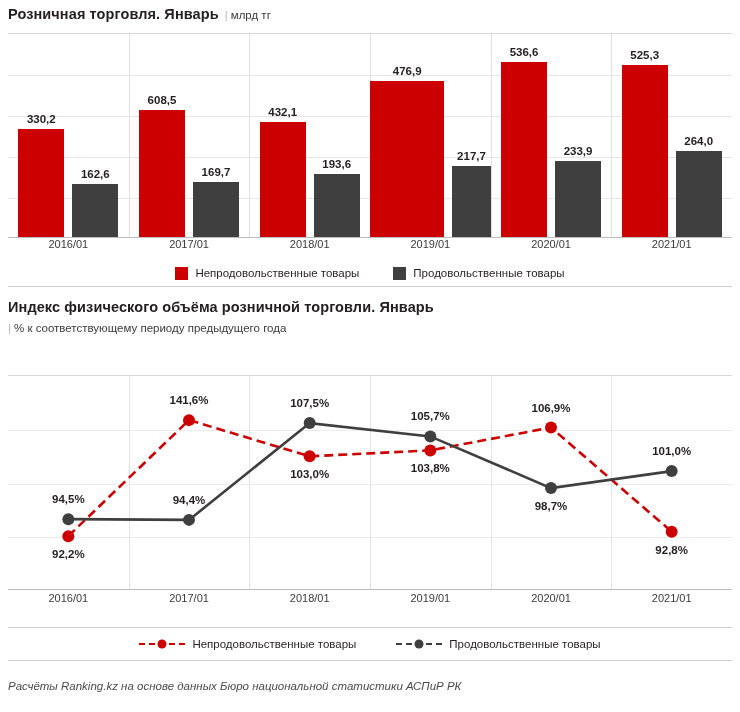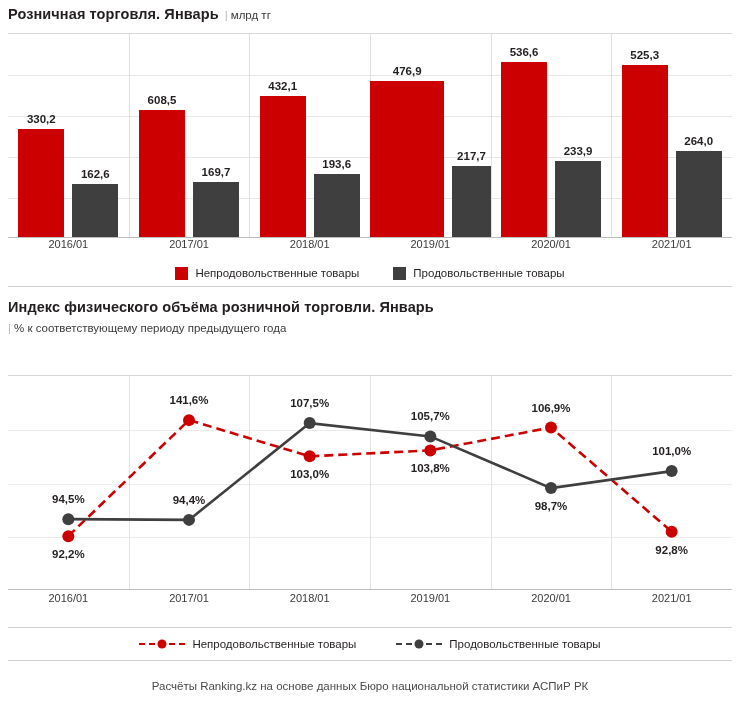--- a/index.html
+++ b/index.html
@@ -102,21 +102,21 @@
   .legend-line-mark .dot{
     position:absolute;left:50%;top:50%;width:9px;height:9px;border-radius:50%;
     transform:translate(-50%,-50%);
   }
   .legend-line-mark .dot.red{background:#cc0000;}
   .legend-line-mark .dot.grey{background:#3f3f3f;}
 
   
   #footer{
     position:absolute;left:8px;top:680px;width:724px;
-    font-size:11.5px;color:#4a4a4a;text-align:center;
+    font-size:11.5px;font-style:italic;color:#4a4a4a;
   }
 </style>
 </head>
 <body>
 
 <div class="wrap">
 
   <div class="title-row" style="top:6px;">
     <span class="title-main">Розничная торговля. Январь</span>
     <span class="title-unit"><span class="bar">|</span><span>млрд тг</span></span>
@@ -148,21 +148,21 @@
             <div class="bar red" style="height: 127px;">
               <span class="bar-label">608,5</span>
             </div>
             <div class="bar grey" style="height: 55px;">
               <span class="bar-label">169,7</span>
             </div>
           </div>
         </div>
         <div class="bar-group">
           <div class="bars">
-            <div class="bar red" style="height: 141px;">
+            <div class="bar red" style="height: 115px;">
               <span class="bar-label">432,1</span>
             </div>
             <div class="bar grey" style="height: 63px;">
               <span class="bar-label">193,6</span>
             </div>
           </div>
         </div>
         <div class="bar-group">
           <div class="bars">
             <div class="bar red" style="height: 156px; padding-left: 36px;">

